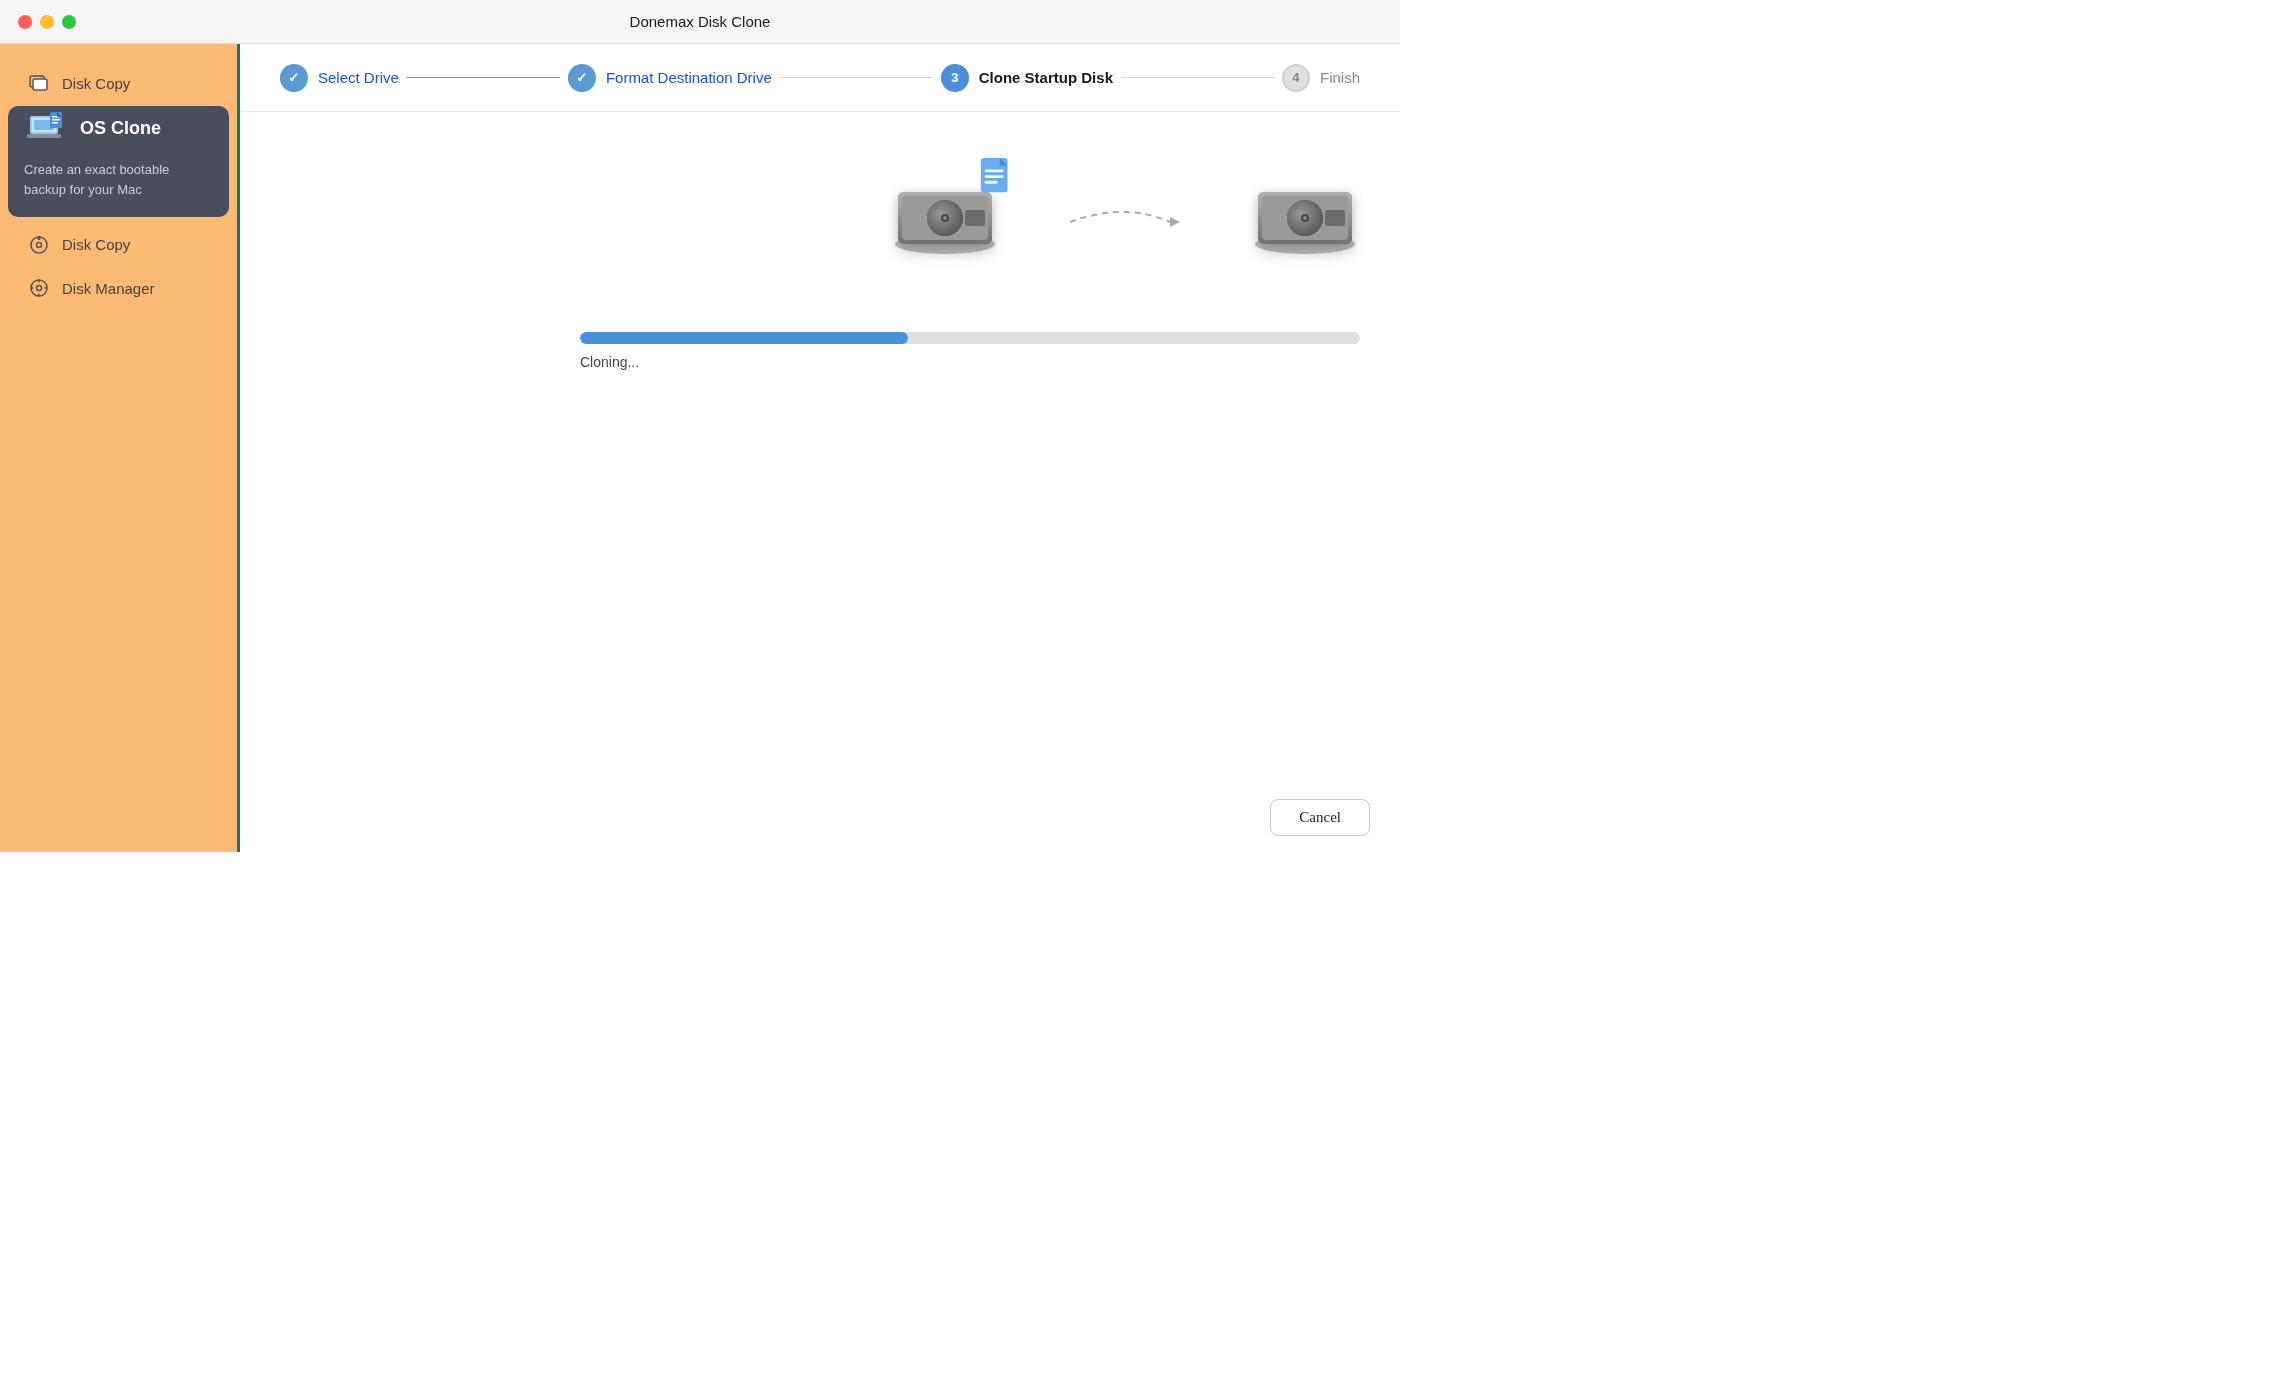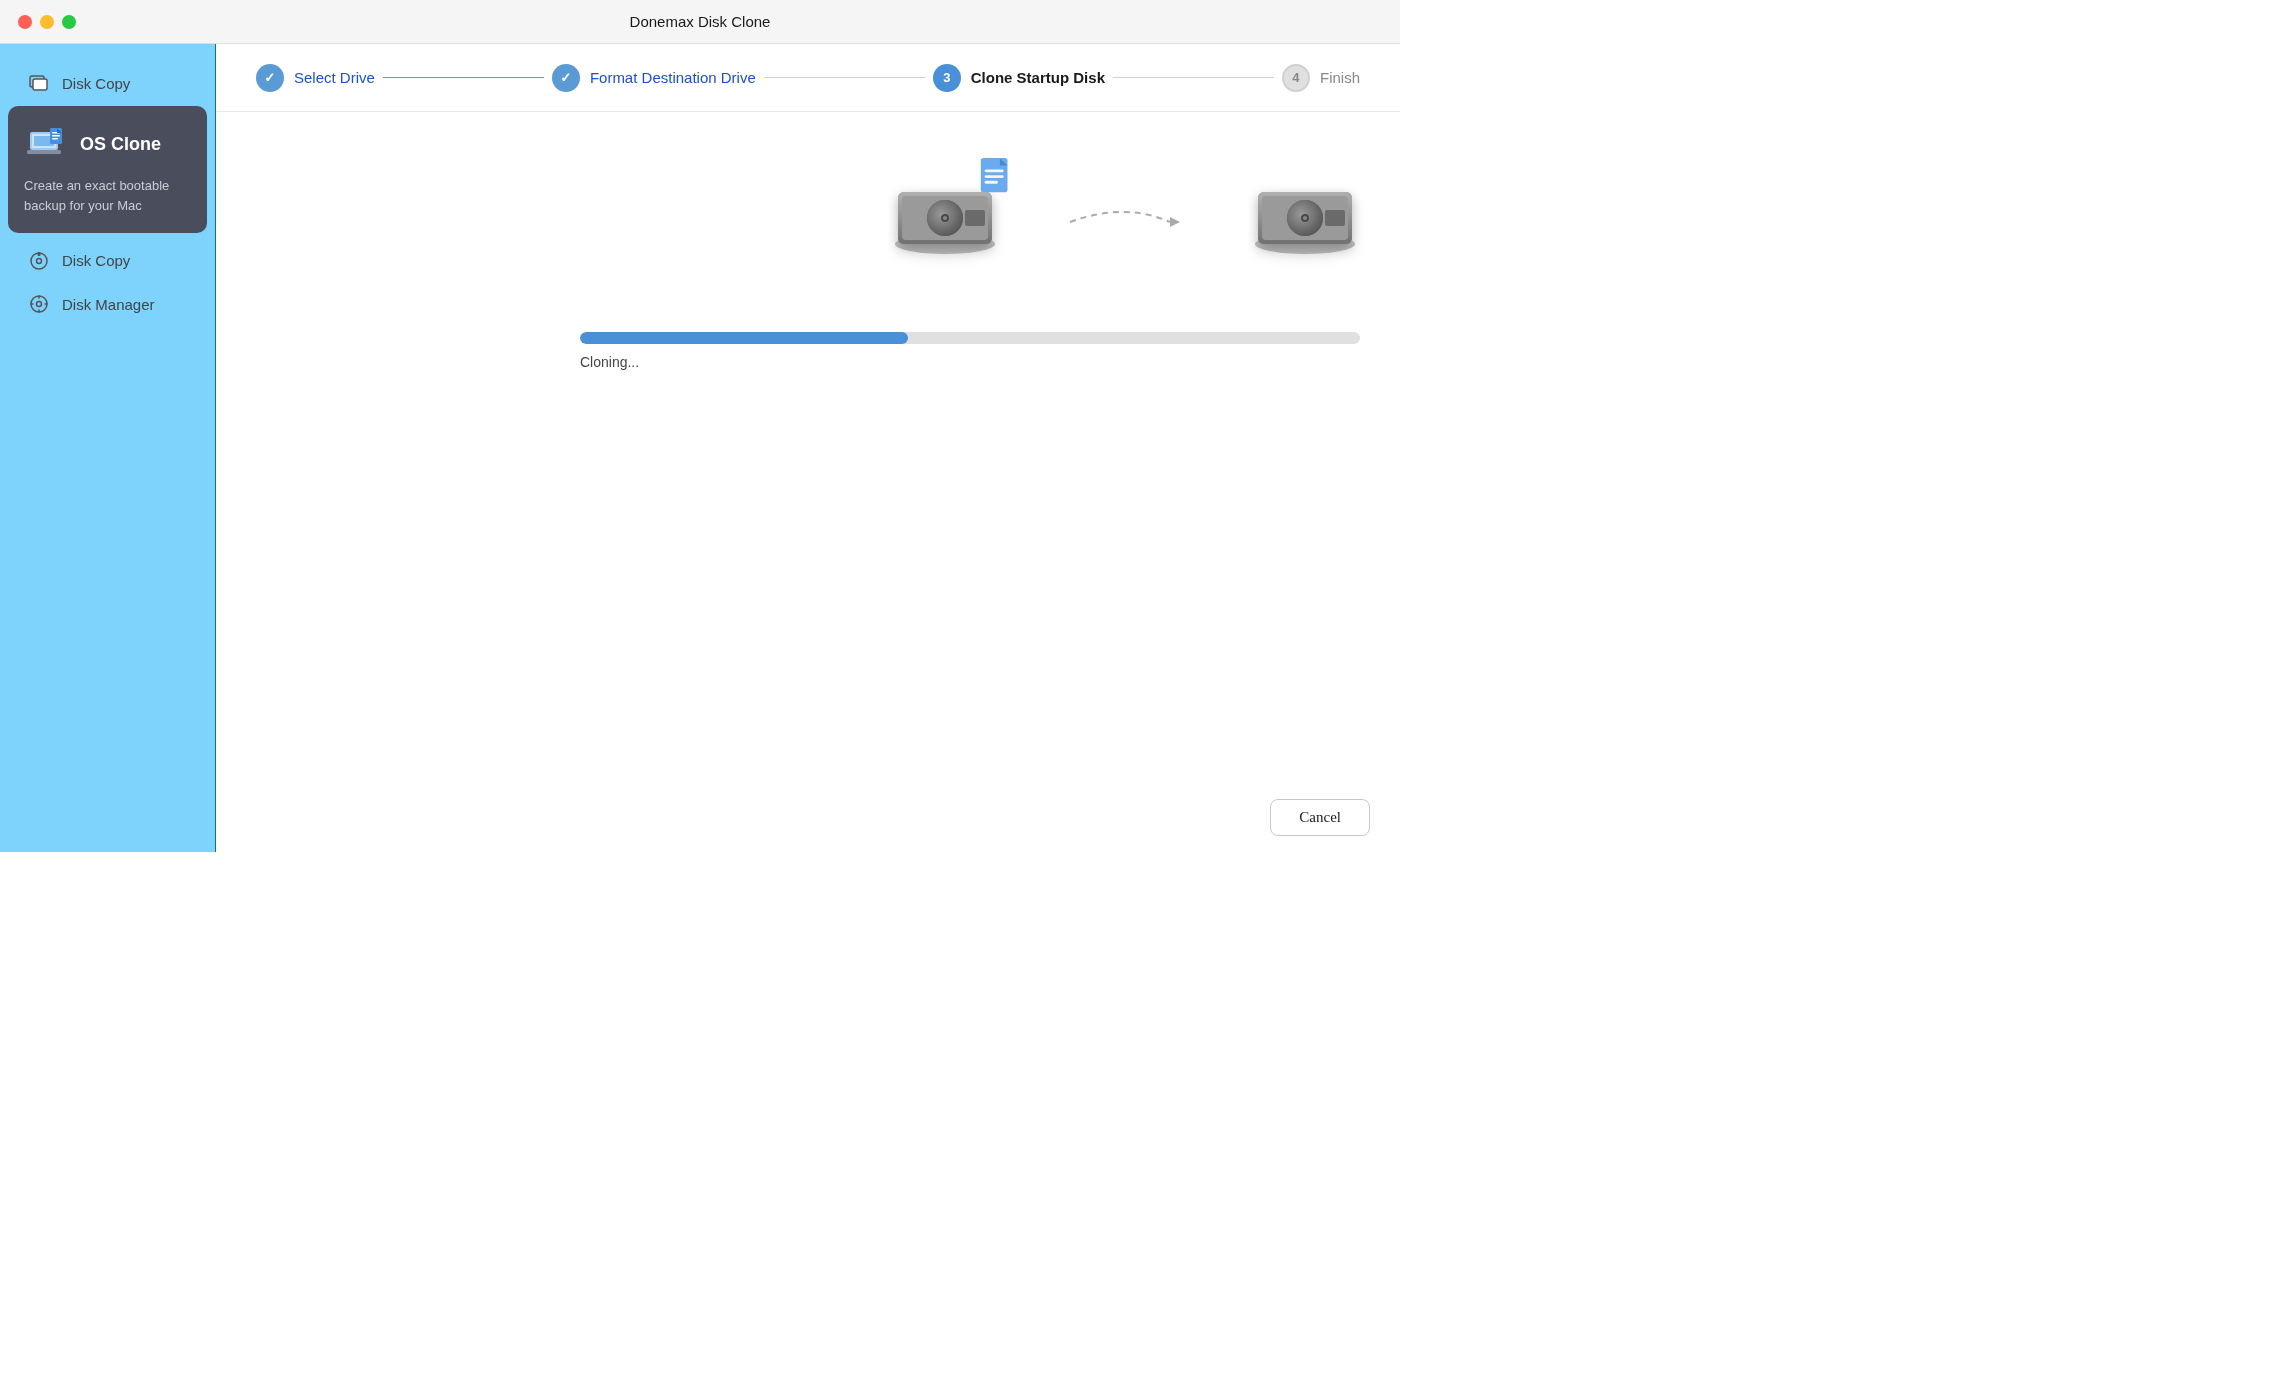--- a/index.html
+++ b/index.html
@@ -50,23 +50,23 @@
     }
 
     
     .app-body {
       display: flex;
       height: calc(860px - 52px);
     }
 
     
     .sidebar {
-      width: 216px;
-      background: #7dd3fc;
-      border-right: 1px solid #0f766e;
+      width: 240px;
+      background: #fdba74;
+      border-right: 3px solid #0f766e;
       padding: 18px 0;
       flex-shrink: 0;
     }
 
     .sidebar-item {
       display: flex;
       align-items: center;
       gap: 12px;
       padding: 10px 20px;
       cursor: pointer;
@@ -83,21 +83,21 @@
       align-items: center;
       justify-content: center;
       flex-shrink: 0;
     }
 
     
     .os-clone-card {
       margin: 0 8px 6px 8px;
       background: #4a4e5c;
       border-radius: 10px;
-      padding: 16px 16px 18px 16px;
+      padding: 0 16px 18px 16px;
       cursor: pointer;
     }
 
     .os-clone-header {
       display: flex;
       align-items: center;
       gap: 12px;
       margin-bottom: 10px;
     }
 

